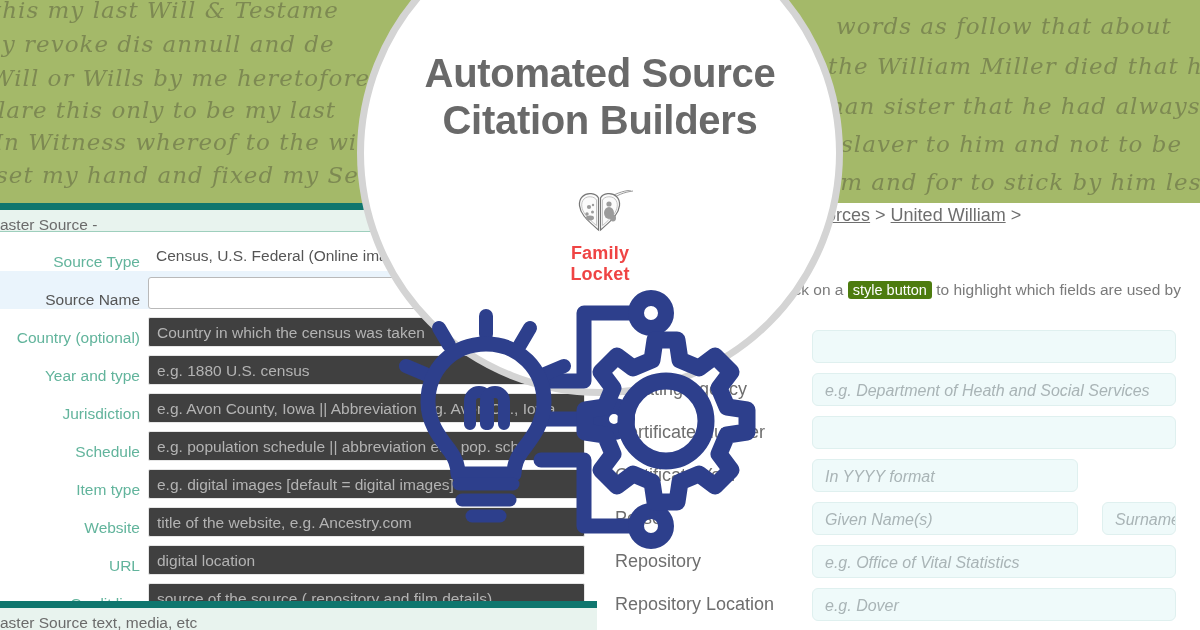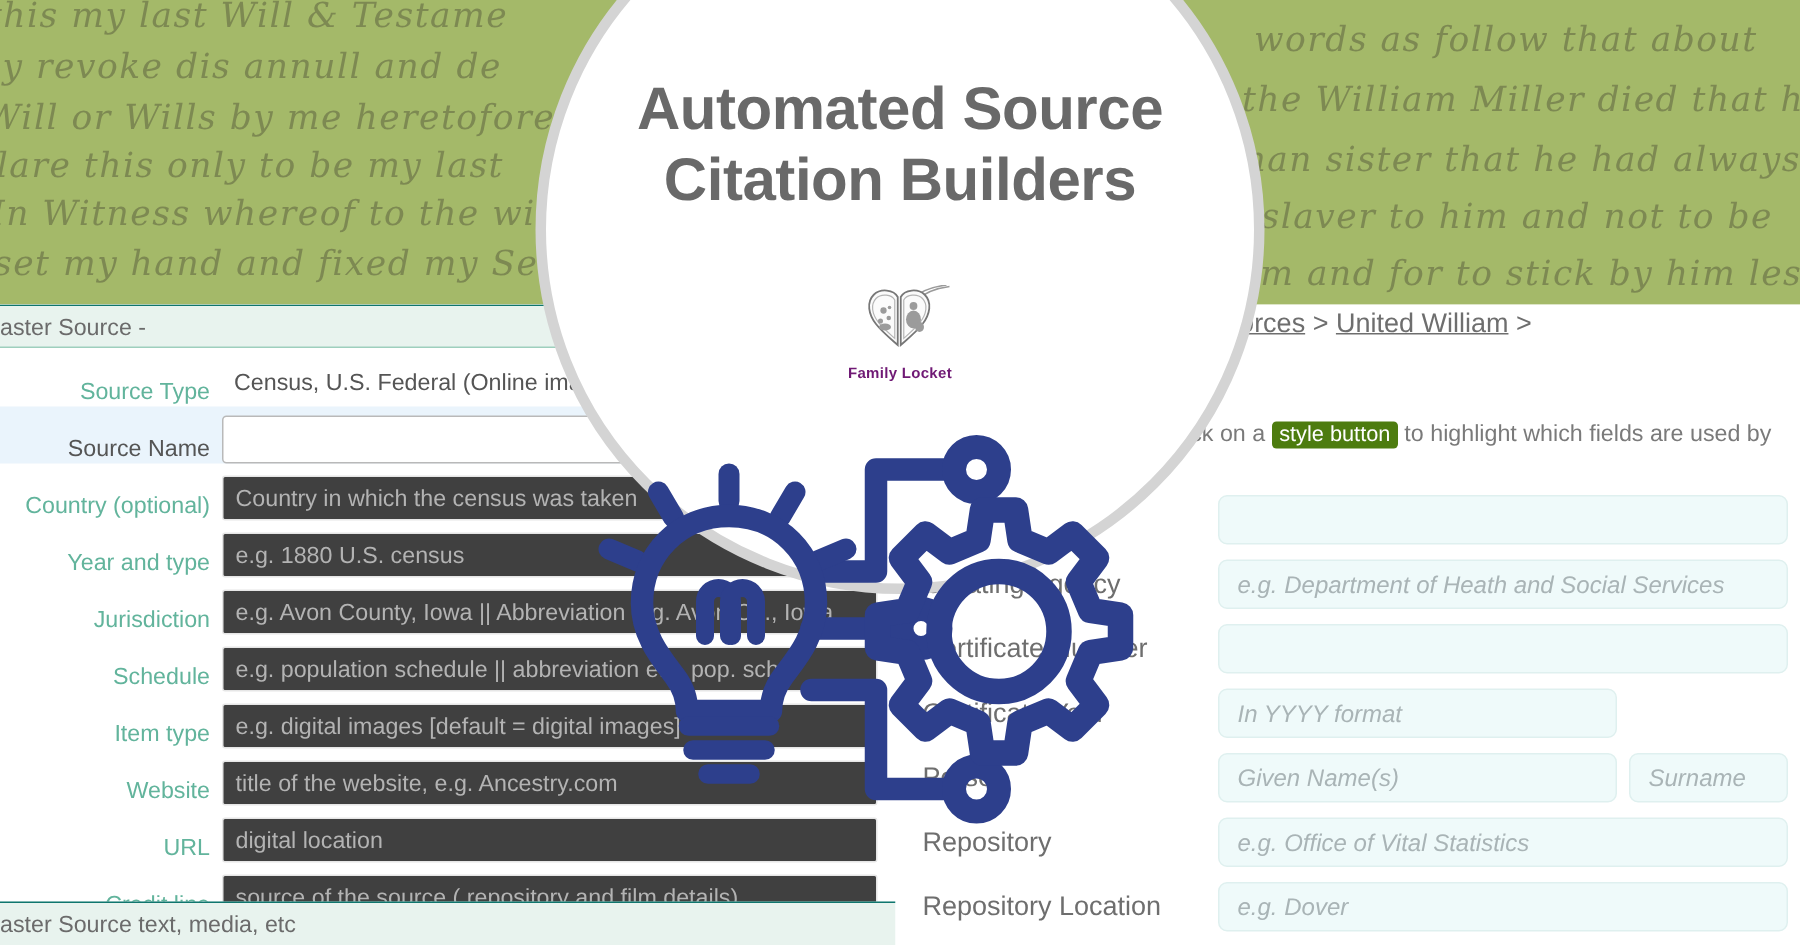--- a/index.html
+++ b/index.html
@@ -21,21 +21,21 @@
     letter-spacing:1px;
   }
 
   
   .app{position:absolute;left:0;top:203px;width:1200px;height:427px;background:#fff;overflow:hidden;}
 
   
   .left-pane{position:absolute;left:0;top:0;width:597px;height:427px;background:#fff;}
   .pane-header{
     position:absolute;left:0;width:597px;height:29px;
-    background:#e8f3ee;border-top:1px solid #0f766e;border-bottom:1px solid #9ecfbd;
+    background:#e8f3ee;border-top:7px solid #0f766e;border-bottom:1px solid #9ecfbd;
     color:#6b6b6b;font-size:15.5px;line-height:29px;padding-left:0px;box-sizing:border-box;
   }
   .pane-header span{margin-left:0px;}
   .hdr-top{top:0;}
   .hdr-bot{top:398px;border-bottom:none;}
 
   .rows{position:absolute;left:0;top:30px;width:597px;}
   .frow{position:relative;height:38px;display:flex;align-items:flex-end;}
   .frow .lbl{
     width:148px;min-width:148px;text-align:right;padding-right:8px;box-sizing:border-box;
@@ -79,38 +79,38 @@
   .rrows{position:absolute;left:0;top:122px;width:603px;}
   .rrow{position:relative;height:43px;display:flex;align-items:center;}
   .rrow .rlbl{
     width:215px;min-width:215px;text-align:left;padding-left:18px;box-sizing:border-box;
     color:#6e6e6e;font-size:18px;white-space:nowrap;
   }
   .rfield{
     height:33px;line-height:33px;border:1px solid #dff0ef;border-radius:6px;
     background:#effafa;color:#a9b4b6;font-size:16px;font-style:italic;
     padding-left:12px;box-sizing:border-box;white-space:nowrap;overflow:hidden;
-    margin-right:8px;
+    margin-right:24px;
   }
   .rfield.wide{flex:1;}
   .rfield.half{width:266px;min-width:266px;}
 
   
   .circle{
     position:absolute;left:357px;top:-90px;width:486px;height:486px;border-radius:50%;
     background:#ffffff;border:7px solid #d4d4d4;box-sizing:border-box;
   }
   .circle-title{
     position:absolute;left:357px;top:50px;width:486px;text-align:center;
     color:#696969;font-size:40px;font-weight:bold;line-height:1.18;
     letter-spacing:-.3px;
   }
   .logo-wrap{position:absolute;left:546px;top:190px;width:108px;text-align:center;}
   .logo-word{
-    margin-top:1px;color:#701a75;font-size:10px;font-weight:bold;letter-spacing:.2px;
+    margin-top:1px;color:#ef4444;font-size:18px;font-weight:bold;letter-spacing:.2px;
   }
 
   
   .bulb-graphic{position:absolute;left:398px;top:288px;width:370px;height:262px;}
 </style>
 </head>
 <body>
 
 <div id="stage">
 

